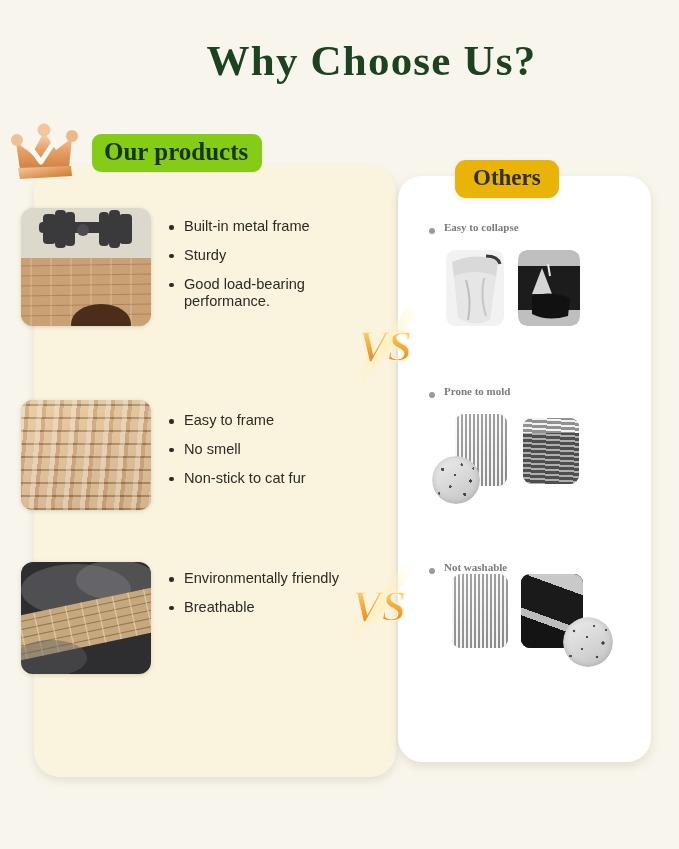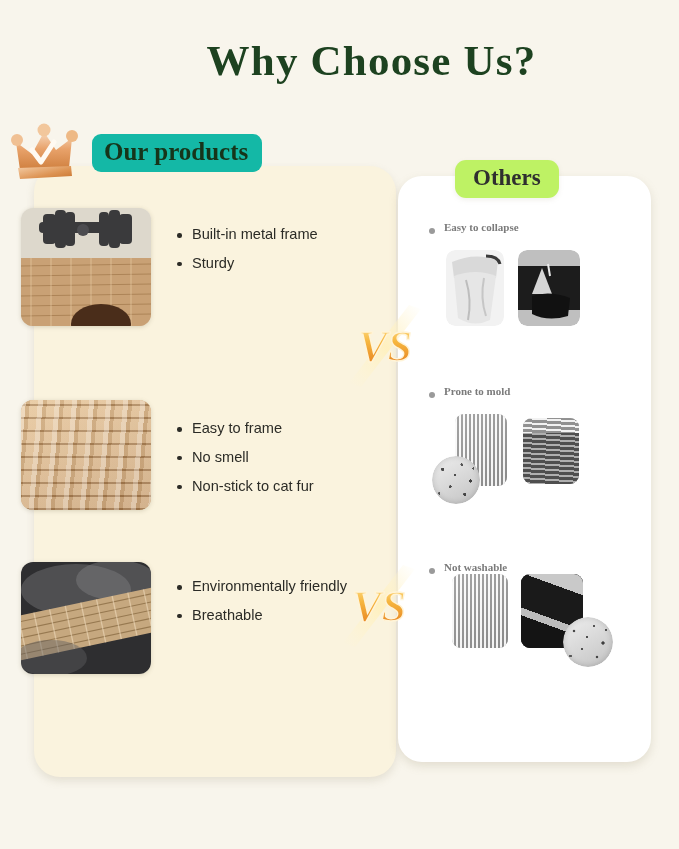--- a/index.html
+++ b/index.html
@@ -27,29 +27,29 @@
   }
   .card-right{
     position:absolute;left:398px;top:176px;width:253px;height:586px;
     background:#ffffff;border-radius:24px;
     box-shadow:0 4px 10px rgba(150,140,110,.22);
   }
 
   
   .badge-ours{
     position:absolute;left:92px;top:134px;
-    background:#14b8a6;border-radius:9px;
+    background:#84cc16;border-radius:9px;
     padding:4px 14px 6px 12px;
     font-family:"Liberation Serif",serif;
     font-weight:bold;font-size:25px;color:#16351a;
     white-space:nowrap;
   }
   .badge-others{
     position:absolute;left:455px;top:160px;
-    background:#bef264;border-radius:11px;
+    background:#eab308;border-radius:11px;
     padding:5px 18px 7px 18px;
     font-family:"Liberation Serif",serif;
     font-weight:bold;font-size:23px;color:#2f2f2f;
     white-space:nowrap;
     box-shadow:0 2px 5px rgba(150,140,110,.13);
   }
 
   
   .crown{position:absolute;left:8px;top:120px;width:82px;height:64px;}
 
@@ -68,21 +68,21 @@
   .bullets{position:absolute;left:168px;width:180px;}
   .bullets li{
     list-style:none;position:relative;
     font-size:14.6px;color:#2b2b26;line-height:1.22;
     margin-bottom:11px;padding-left:16px;
   }
   .bullets li:before{
     content:"";position:absolute;left:1px;top:7px;
     width:4.5px;height:4.5px;border-radius:50%;background:#2b2b26;
   }
-  .bullets{padding:0;margin:8px;}
+  .bullets{padding:0;margin:0;}
 
   
   .osec{position:absolute;left:0;width:253px;}
   .olabel{
     position:absolute;left:28px;
     font-family:"Liberation Serif",serif;
     font-weight:bold;font-size:11px;color:#7b7b7b;
     white-space:nowrap;
   }
   .olabel:before{
@@ -208,20 +208,21 @@
             <line x1="90" y1="50" x2="90" y2="118"></line>
               <line x1="110" y1="50" x2="110" y2="118"></line>
           </g>
         </g>
         <ellipse cx="80" cy="116" rx="30" ry="20" fill="#4a2d1a"></ellipse>
       </svg>
     </div>
     <ul class="bullets" style="top:10px;">
       <li>Built-in metal frame</li>
       <li>Sturdy</li>
+      <li>Good load-bearing performance.</li>
     </ul>
   </div>
 
   <div class="row" style="top:400px;">
     <div class="photo" style="top:0;height:110px;">
       <div class="rattan"></div>
     </div>
     <ul class="bullets" style="top:12px;">
       <li>Easy to frame</li>
       <li>No smell</li>

